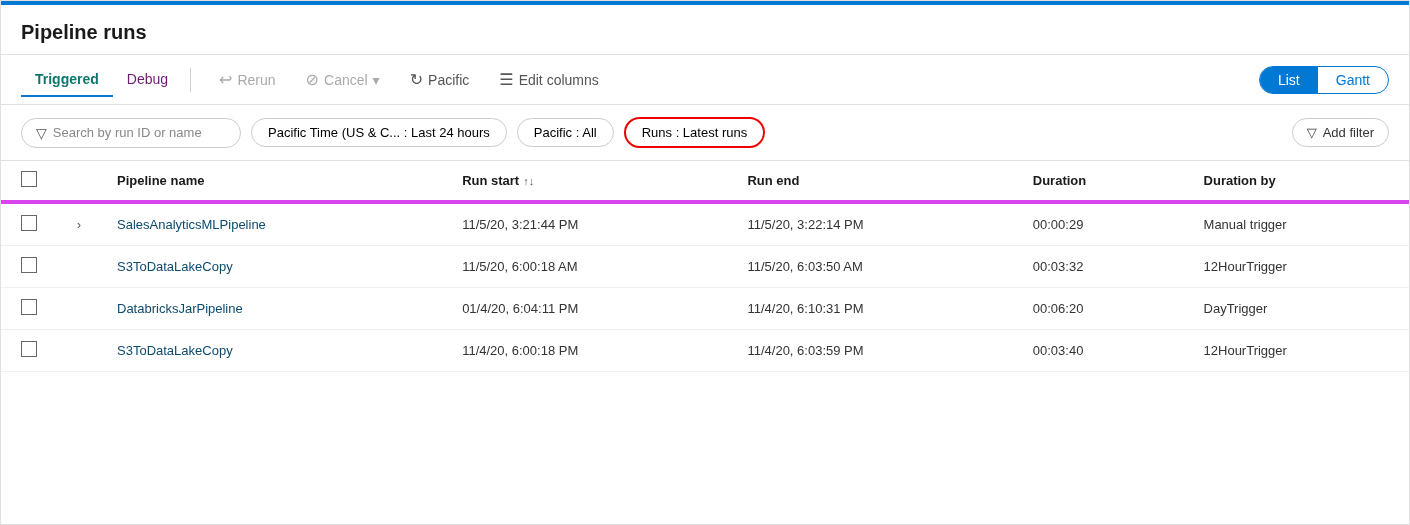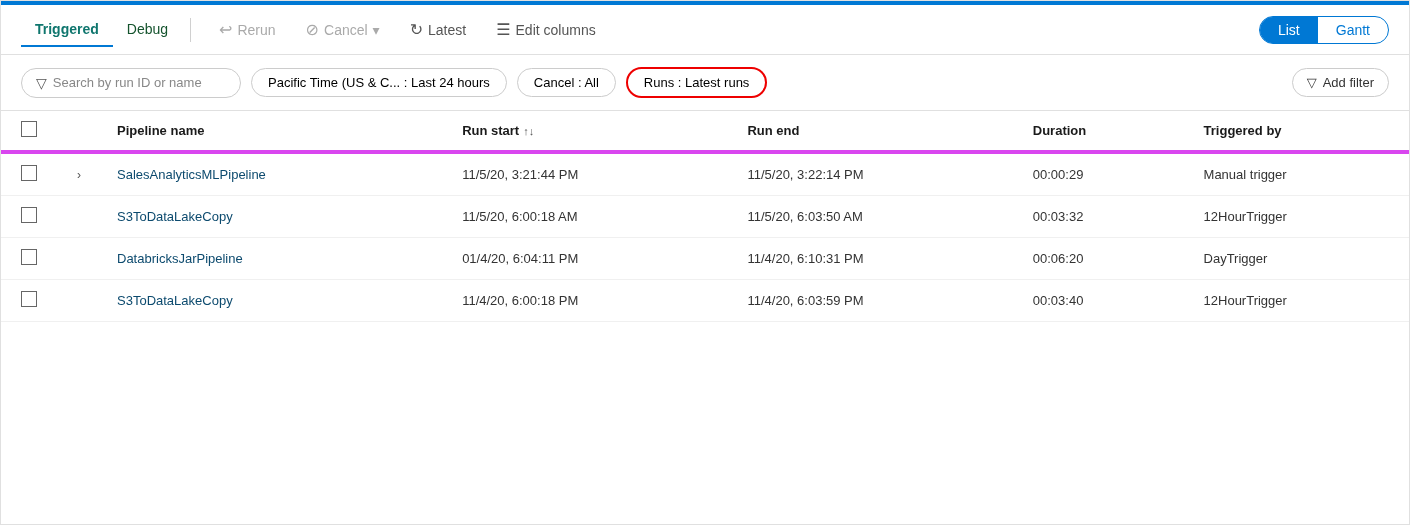--- a/index.html
+++ b/index.html
@@ -32,21 +32,21 @@
       display: flex;
       align-items: center;
       padding: 8px 20px;
       border-bottom: 1px solid #e0e0e0;
       gap: 0;
     }
     .tab {
       padding: 8px 14px;
       cursor: pointer;
       font-size: 14px;
-      color: #14532d;
+      color: #701a75;
       border-bottom: 2px solid transparent;
       margin-bottom: -1px;
     }
     .tab.active {
       color: #0f766e;
       border-bottom: 2px solid #0078d4;
       font-weight: 600;
     }
     .tab-divider {
       width: 1px;
@@ -194,39 +194,42 @@
       display: flex;
       align-items: center;
     }
   </style>
 </head>
 <body>
 
 <div class="container">
   <div class="top-bar"></div>
 
+  <div class="header">
+    <h1>Pipeline runs</h1>
+  </div>
 
   <div class="toolbar">
     <div class="tab active">Triggered</div>
     <div class="tab">Debug</div>
     <div class="tab-divider"></div>
 
     <div class="toolbar-actions">
       <button class="action-btn disabled">
         <span class="icon">↩</span>
         <span>Rerun</span>
       </button>
       <button class="action-btn disabled">
         <span class="icon">⊘</span>
         <span>Cancel</span>
         <span>▾</span>
       </button>
       <button class="action-btn">
         <span class="icon">↻</span>
-        <span>Latest</span>
+        <span>Pacific</span>
       </button>
       <button class="action-btn">
         <span class="icon">☰</span>
         <span>Edit columns</span>
       </button>
     </div>
 
     <div class="view-toggle">
       <button class="view-btn active">List</button>
       <button class="view-btn">Gantt</button>
@@ -237,21 +240,21 @@
     <div class="filter-search">
       <span class="filter-icon">▽</span>
       <span>Search by run ID or name</span>
     </div>
 
     <div class="filter-pill">
       <span>Pacific Time (US &amp; C... : Last 24 hours</span>
     </div>
 
     <div class="filter-pill">
-      <span>Cancel : All</span>
+      <span>Pacific : All</span>
     </div>
 
     <div class="filter-pill highlighted">
       <span>Runs : Latest runs</span>
     </div>
 
     <div class="add-filter-btn">
       <span>▽</span>
       <span>Add filter</span>
     </div>
@@ -281,21 +284,21 @@
             <span>Run end</span>
           </div>
         </th>
         <th>
           <div class="th-content">
             <span>Duration</span>
           </div>
         </th>
         <th>
           <div class="th-content">
-            <span>Triggered by</span>
+            <span>Duration by</span>
           </div>
         </th>
       </tr>
     </thead>
     <tbody id="table-body">
     <tr>
       <td class="checkbox-col">
         <span class="check-box"></span>
       </td>
       <td class="expand-col">

